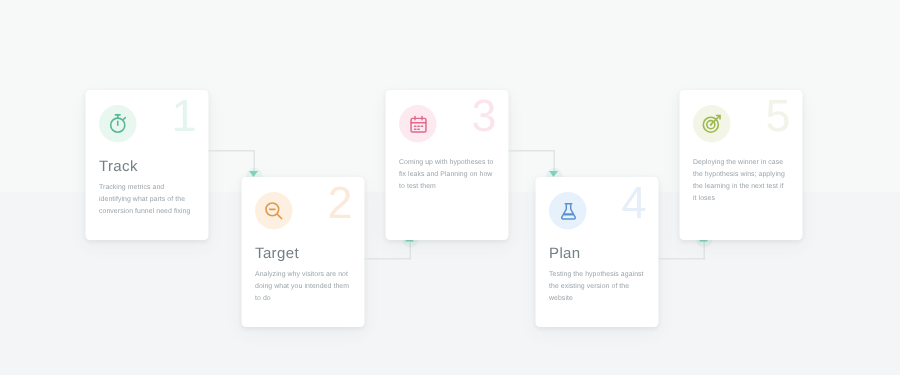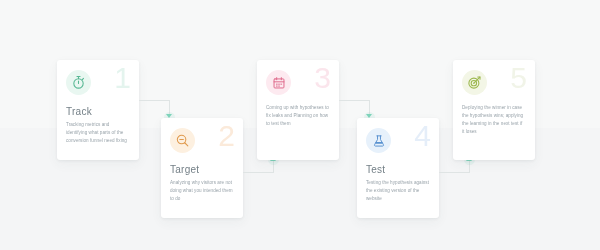--- a/index.html
+++ b/index.html
@@ -158,21 +158,21 @@
     <div class="card-top">
       <div class="icon-badge" style="background:#e7f1fb;">
         <svg width="14" height="14" viewBox="0 0 24 24" fill="none" stroke="#5a92d0" stroke-width="1.7" stroke-linecap="round" stroke-linejoin="round">
           <path d="M9.5 3.2v6.2L4.4 18.3a1.6 1.6 0 0 0 1.4 2.4h12.4a1.6 1.6 0 0 0 1.4-2.4L14.5 9.4V3.2"></path>
           <line x1="8.3" y1="3.2" x2="15.7" y2="3.2"></line>
           <path d="M7 15.2h10" stroke-width="2.6"></path>
         </svg>
       </div>
       <div class="big-num" style="color:#e5eef9;">4</div>
     </div>
-    <div class="card-title">Test</div>
+    <div class="card-title">Plan</div>
     <div class="card-desc">Testing the hypothesis against the existing version of the website</div>
   </div>
 
   <div class="conn">
     <div class="h" style="left:439px;top:172px;width:31px;"></div>
     <div class="v" style="left:469px;top:160px;height:13px;"></div>
   </div>
   <div class="arrow-halo" style="left:464px;top:154px;"></div>
   <div class="arrow up" style="left:466px;top:157px;"></div>
 

